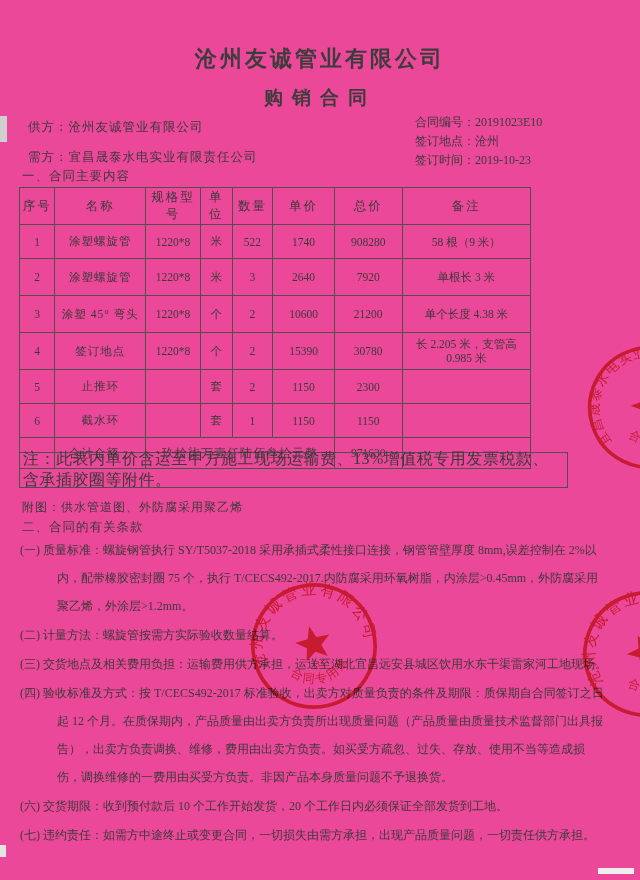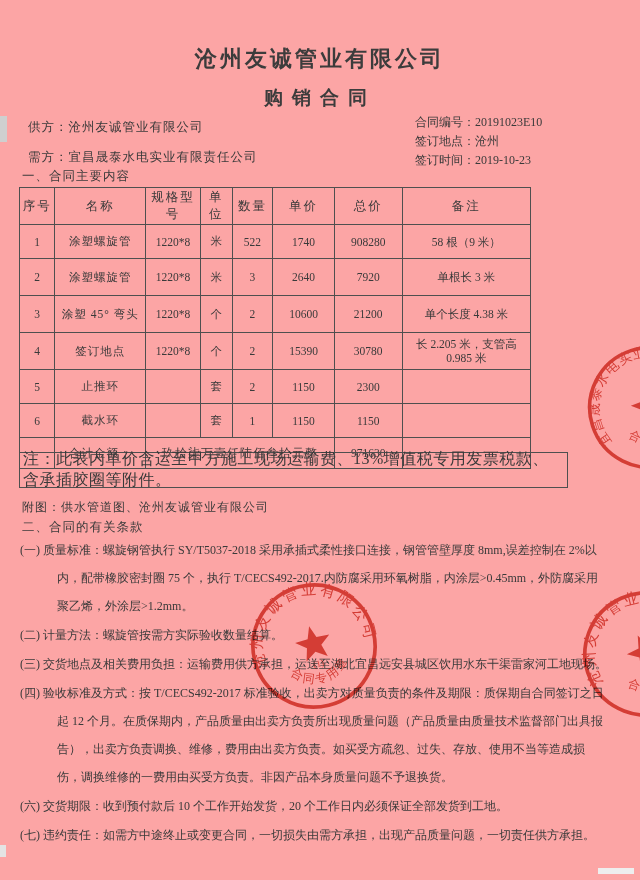--- a/index.html
+++ b/index.html
@@ -3,21 +3,21 @@
 <meta charset="utf-8">
 <style>
   html,body{margin:0;padding:0;}
   body{
     width:640px;height:880px;
     background:#e9e9e9;
     font-family:"Liberation Serif","DejaVu Serif",serif;
   }
   .page{
     position:relative;width:640px;height:880px;overflow:hidden;
-    background:#fca5a5;color:#3a3a3a;
+    background:#ec4899;color:#3a3a3a;
   }
   .artifact{position:absolute;}
   .company-title{
     position:absolute;top:44px;left:0;width:100%;
     text-align:center;font-size:22px;font-weight:600;letter-spacing:3px;margin:0;color:#3c3c3c;
   }
   .doc-title{
     position:absolute;top:85px;left:0;width:100%;
     text-align:center;font-size:19px;font-weight:600;letter-spacing:9px;margin:0;color:#3c3c3c;
   }
@@ -176,21 +176,21 @@
         <td></td>
         <td class="name-cell">合计金额：</td>
         <td colspan="4" style="letter-spacing:1px;font-size:12px;">玖拾柒万壹仟陆佰叁拾元整</td>
         <td>971630</td>
         <td></td>
       </tr>
     </tbody>
   </table>
 
   <div class="note-box">注：此表内单价含运至甲方施工现场运输费、13%增值税专用发票税款、含承插胶圈等附件。</div>
-  <div class="attachment">附图：供水管道图、沧州友诚管业有限公司</div>
+  <div class="attachment">附图：供水管道图、外防腐采用聚乙烯</div>
 
   <div class="sec-heading" id="sec2-heading">二、合同的有关条款</div>
 
   <div class="clauses">
     <p>(一) 质量标准：螺旋钢管执行 SY/T5037-2018 采用承插式柔性接口连接，钢管管壁厚度 8mm,误差控制在 2%以内，配带橡胶密封圈 75 个，执行 T/CECS492-2017.内防腐采用环氧树脂，内涂层&gt;0.45mm，外防腐采用聚乙烯，外涂层&gt;1.2mm。</p>
     <p>(二) 计量方法：螺旋管按需方实际验收数量结算。</p>
     <p>(三) 交货地点及相关费用负担：运输费用供方承担，运送至湖北宜昌远安县城区饮用水东干渠雷家河工地现场。</p>
     <p>(四) 验收标准及方式：按 T/CECS492-2017 标准验收，出卖方对质量负责的条件及期限：质保期自合同签订之日起 12 个月。在质保期内，产品质量由出卖方负责所出现质量问题（产品质量由质量技术监督部门出具报告），出卖方负责调换、维修，费用由出卖方负责。如买受方疏忽、过失、存放、使用不当等造成损伤，调换维修的一费用由买受方负责。非因产品本身质量问题不予退换货。</p>
     <p>(六) 交货期限：收到预付款后 10 个工作开始发货，20 个工作日内必须保证全部发货到工地。</p>
     <p>(七) 违约责任：如需方中途终止或变更合同，一切损失由需方承担，出现产品质量问题，一切责任供方承担。</p>

